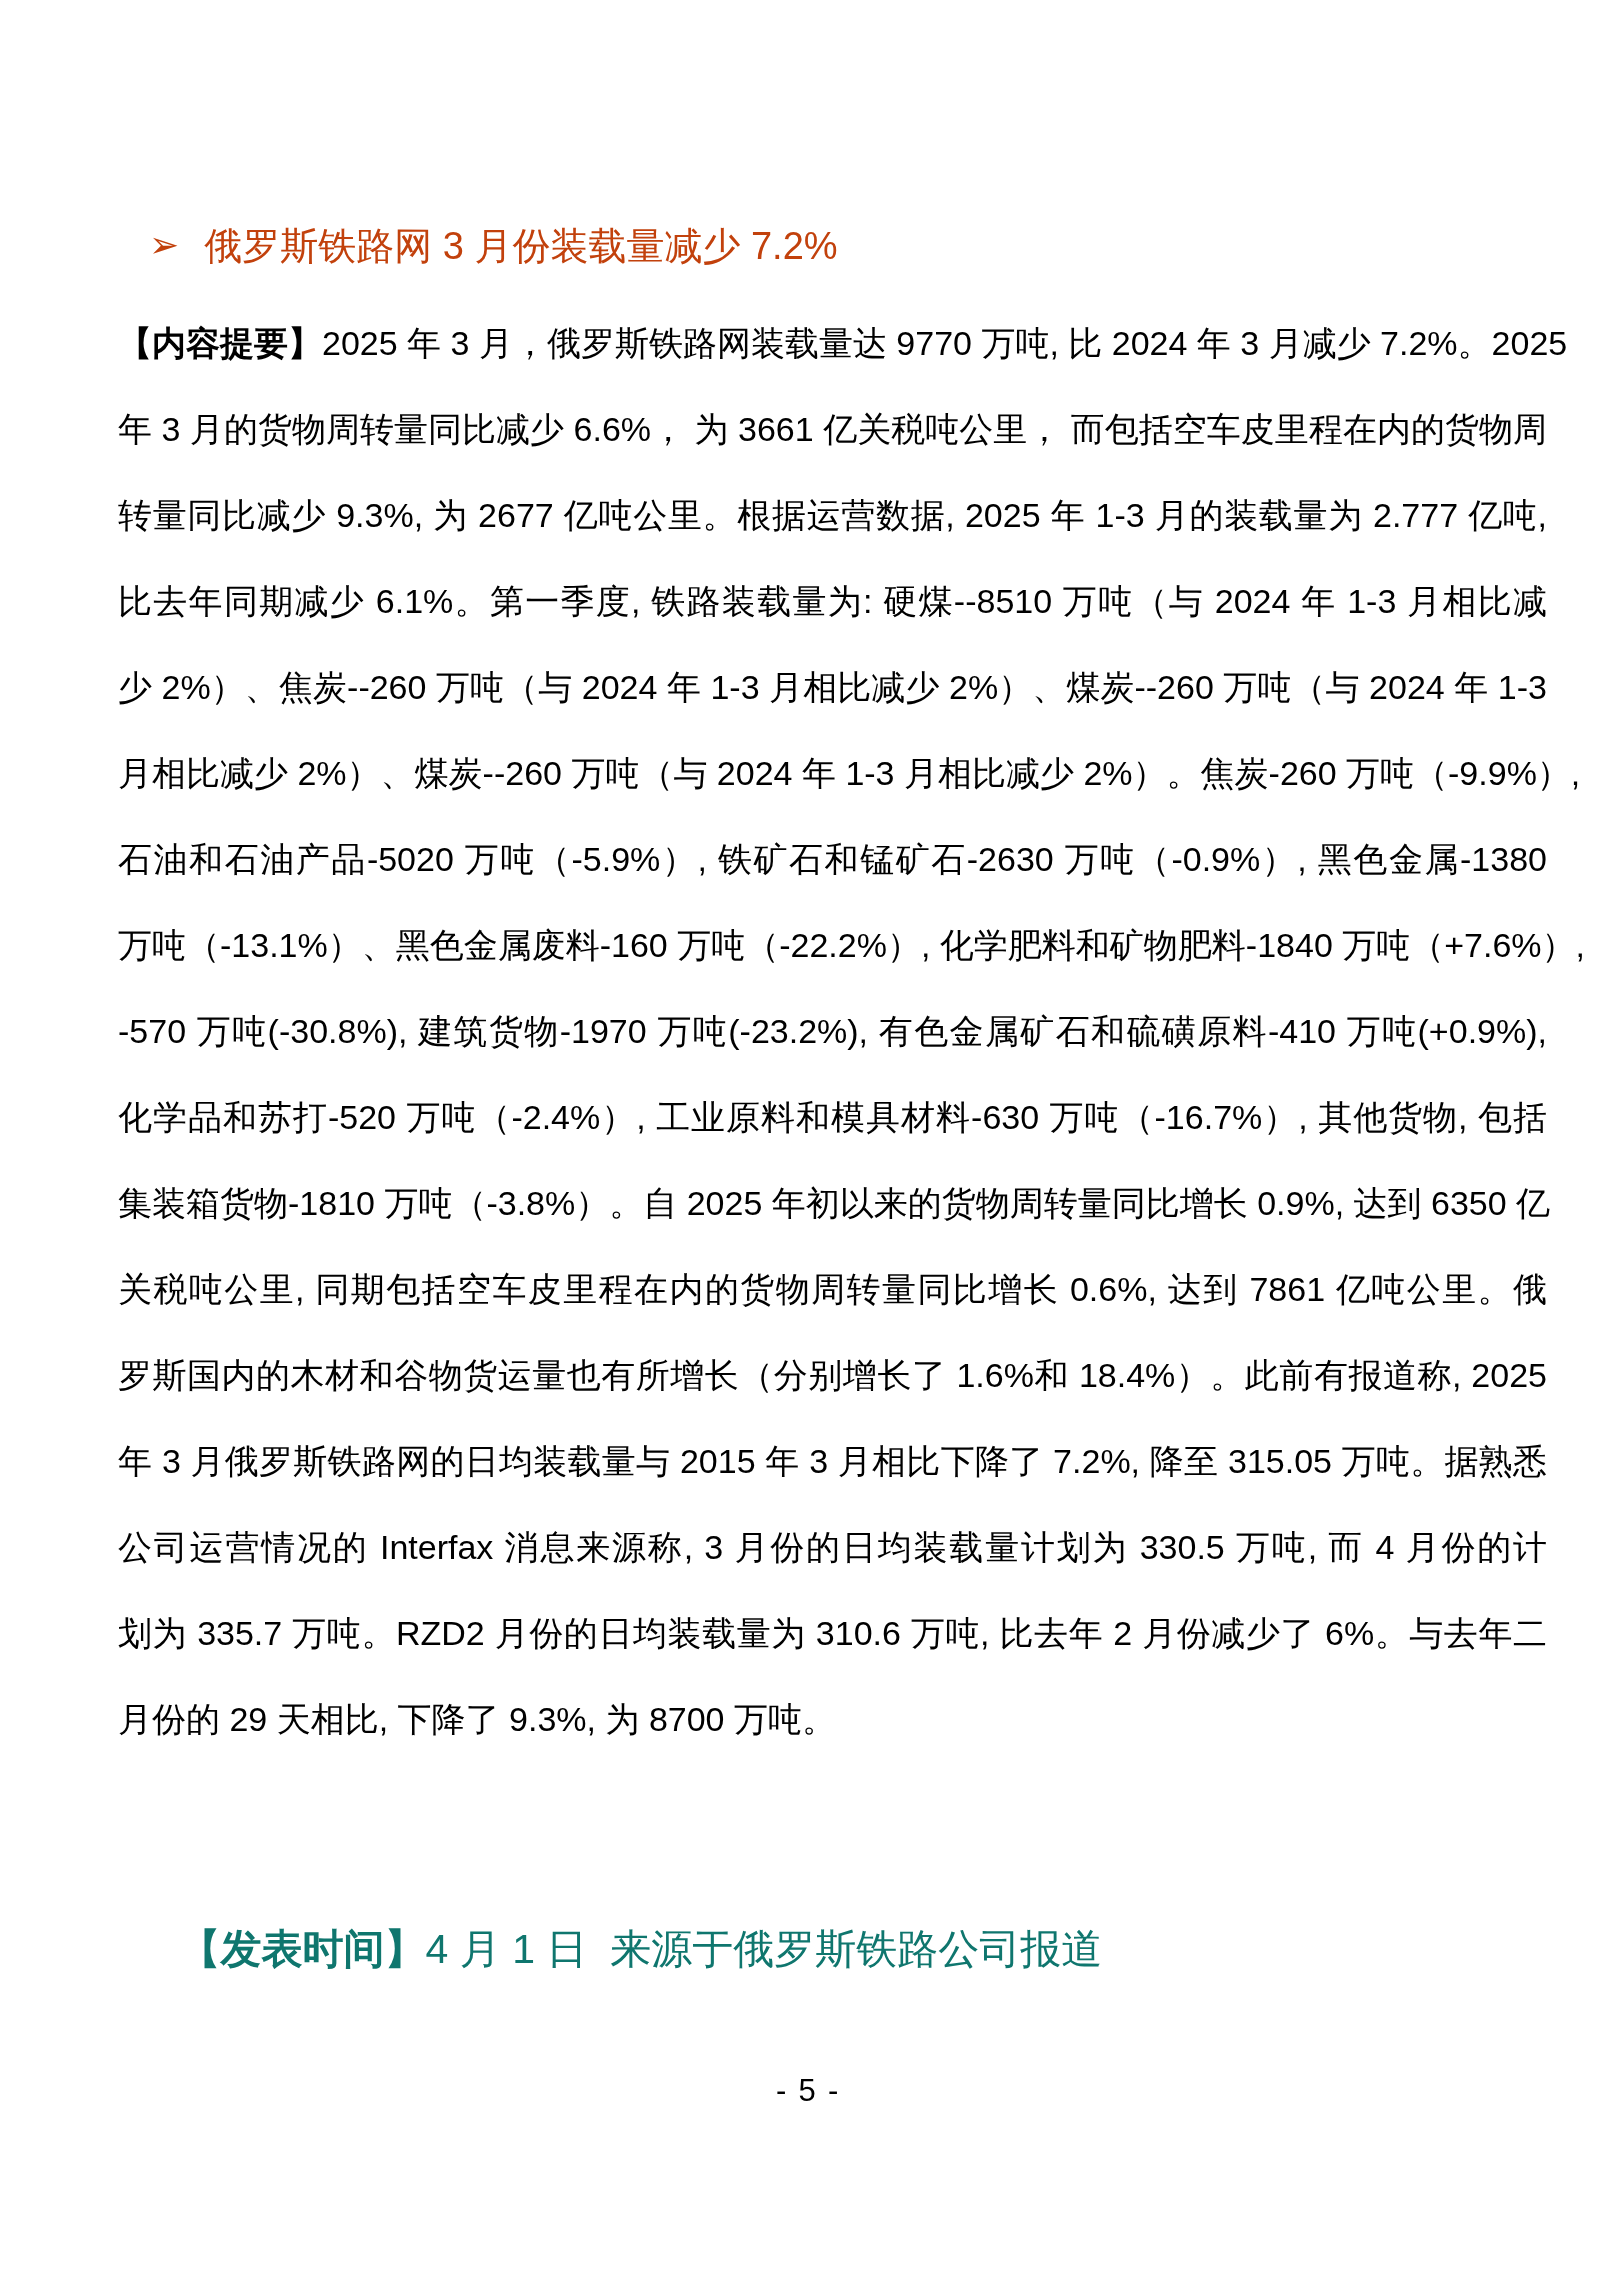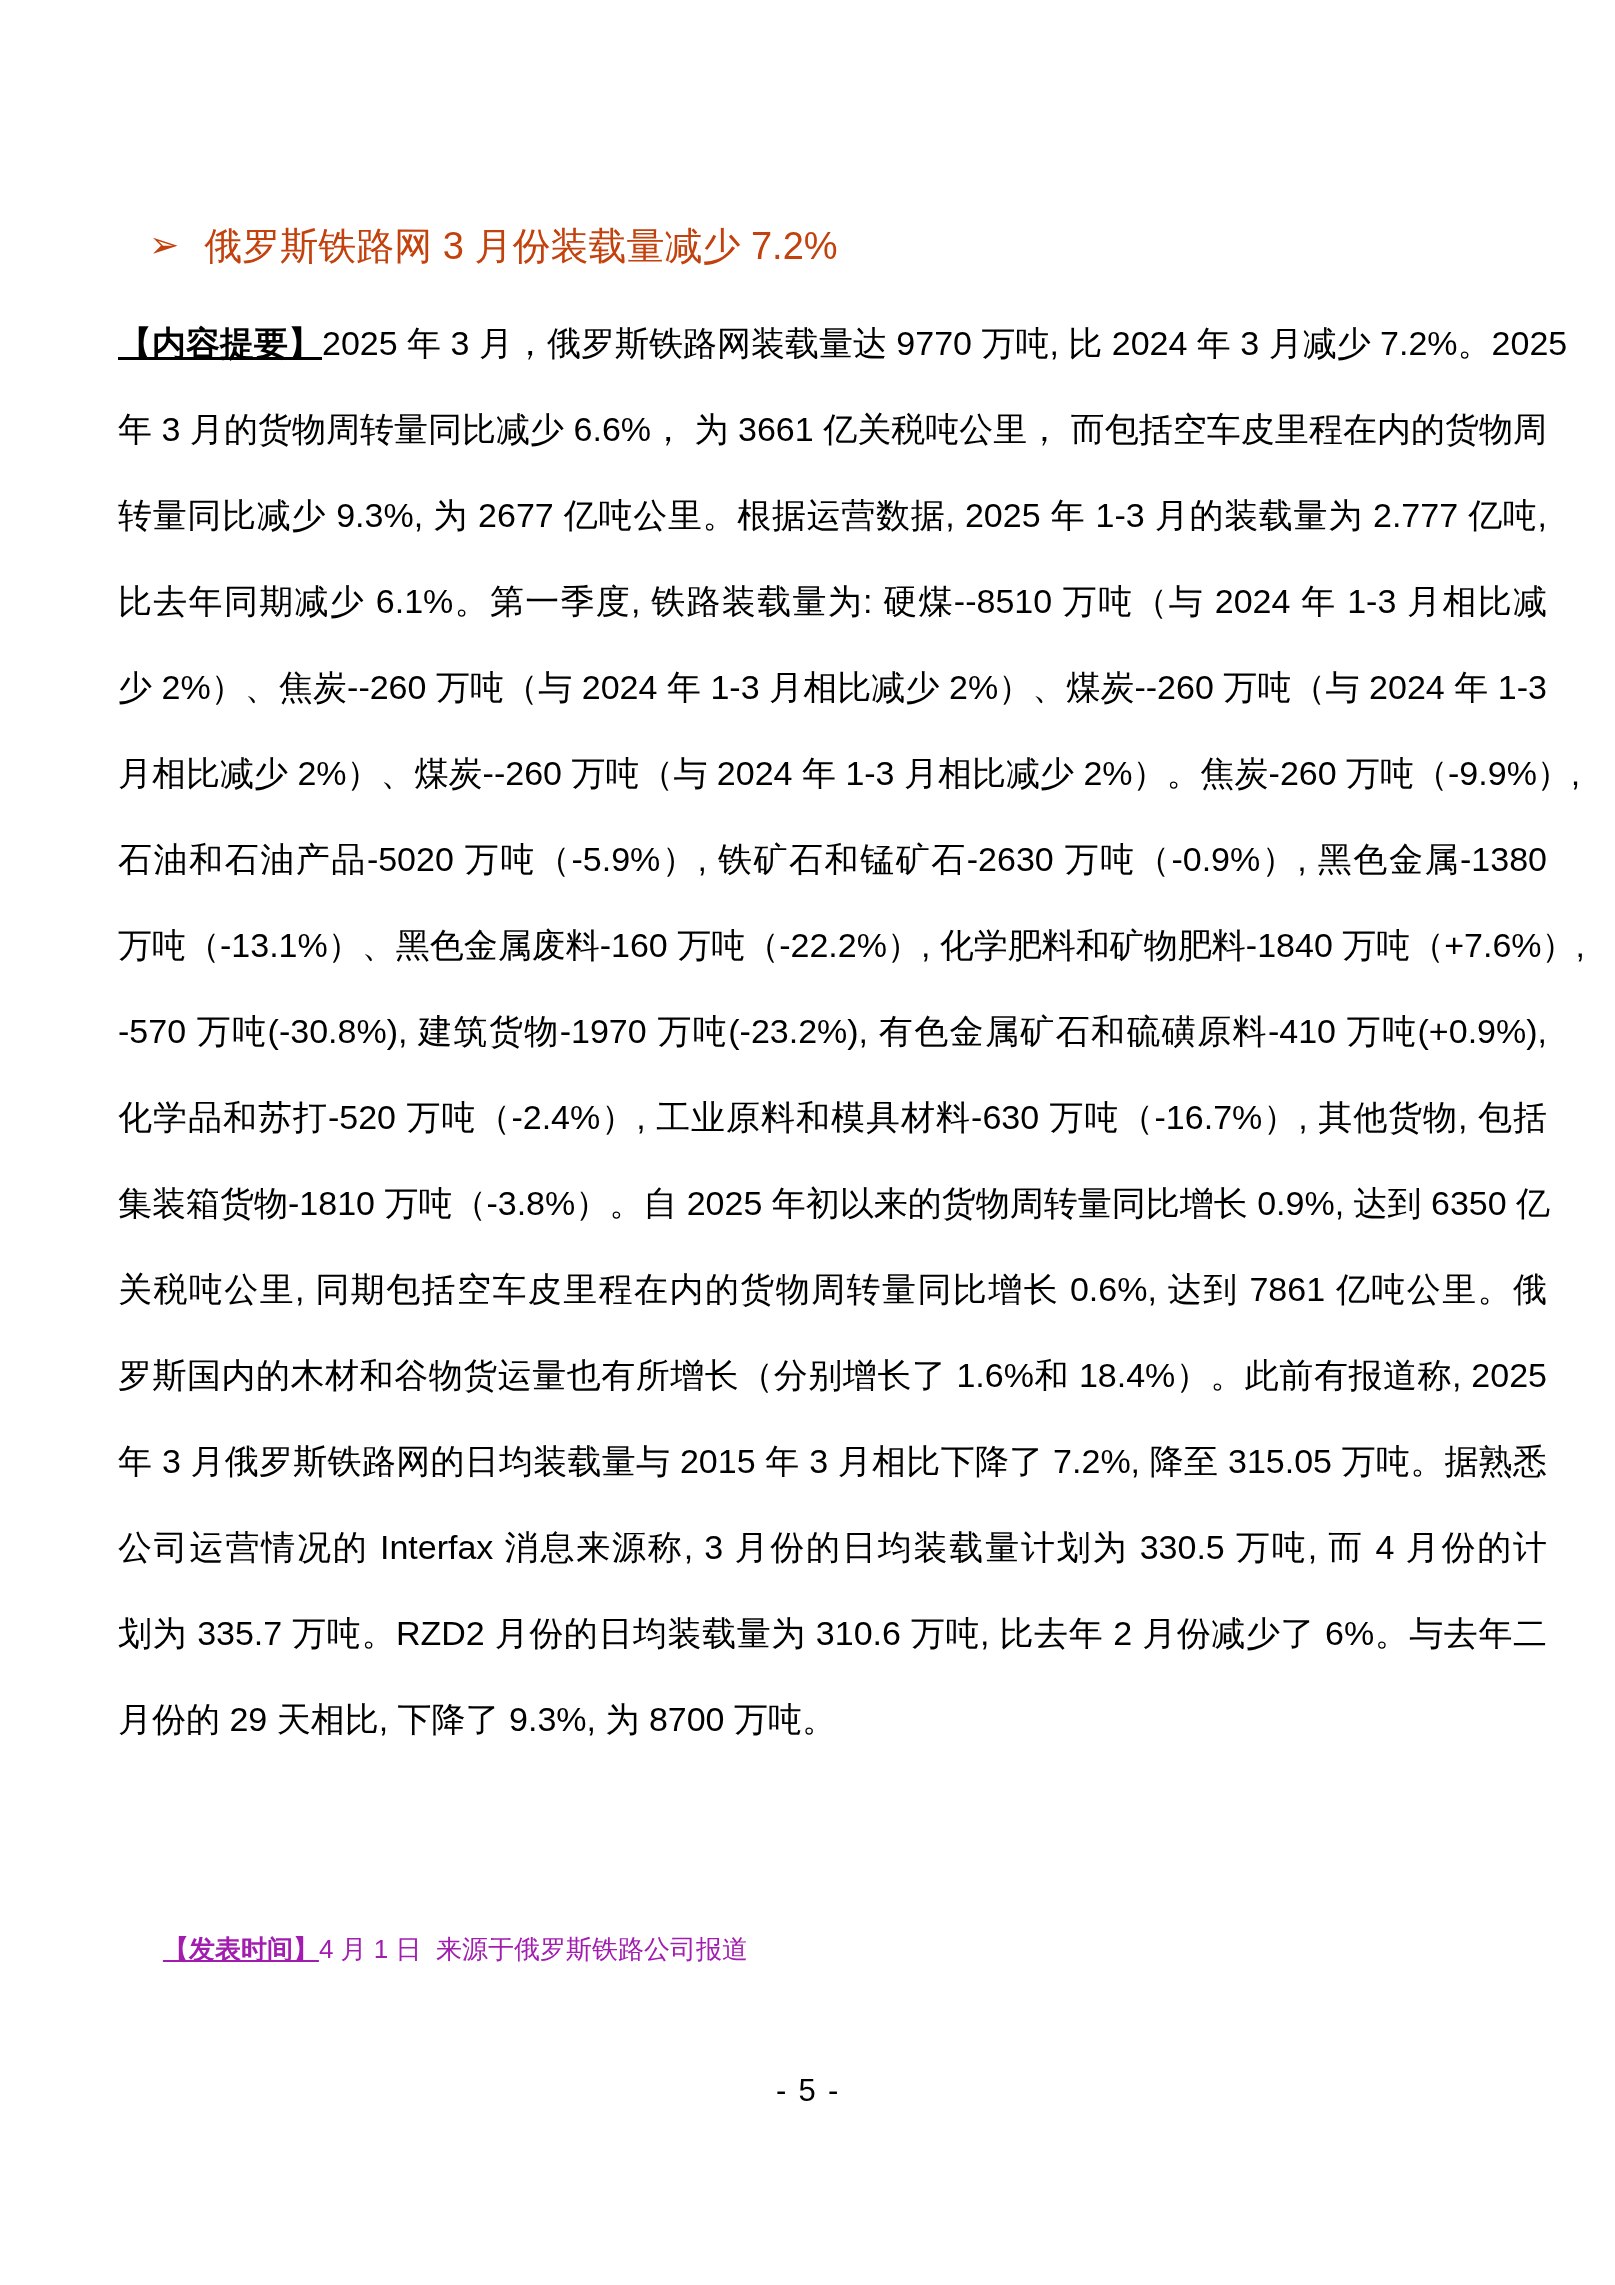--- a/index.html
+++ b/index.html
@@ -37,28 +37,28 @@
     color: #000000;
   }
   .para-line {
     white-space: nowrap;
     text-align: justify;
     text-align-last: justify;
   }
   .para-line.last {
     text-align-last: left;
   }
-  .bold { font-weight: 700; text-decoration: underline; }
+  .bold { font-weight: 700; }
   .publish-line {
     position: absolute;
     left: 134px;
     top: 1820px;
-    font-size: 26px;
+    font-size: 41px;
     line-height: 86px;
-    color: #a21caf;
+    color: #0f766e;
     white-space: pre-wrap;
   }
   .page-number {
     position: absolute;
     left: 0;
     top: 2073px;
     width: 100%;
     text-align: center;
     font-size: 31px;
     color: #000000;

